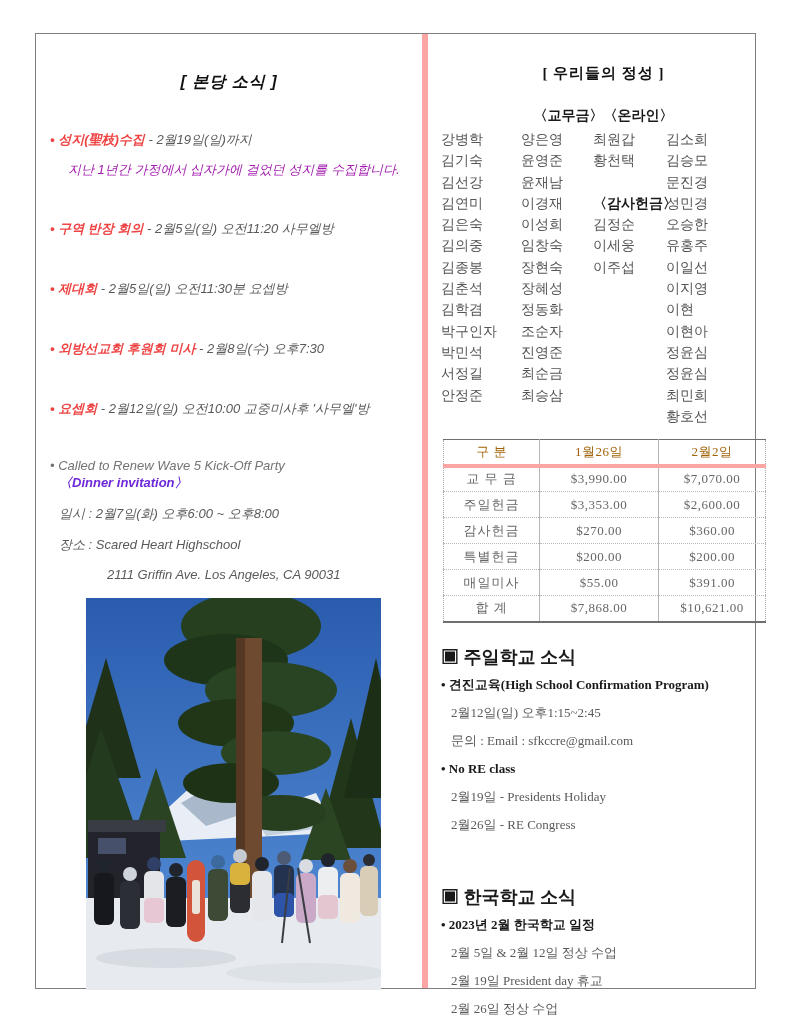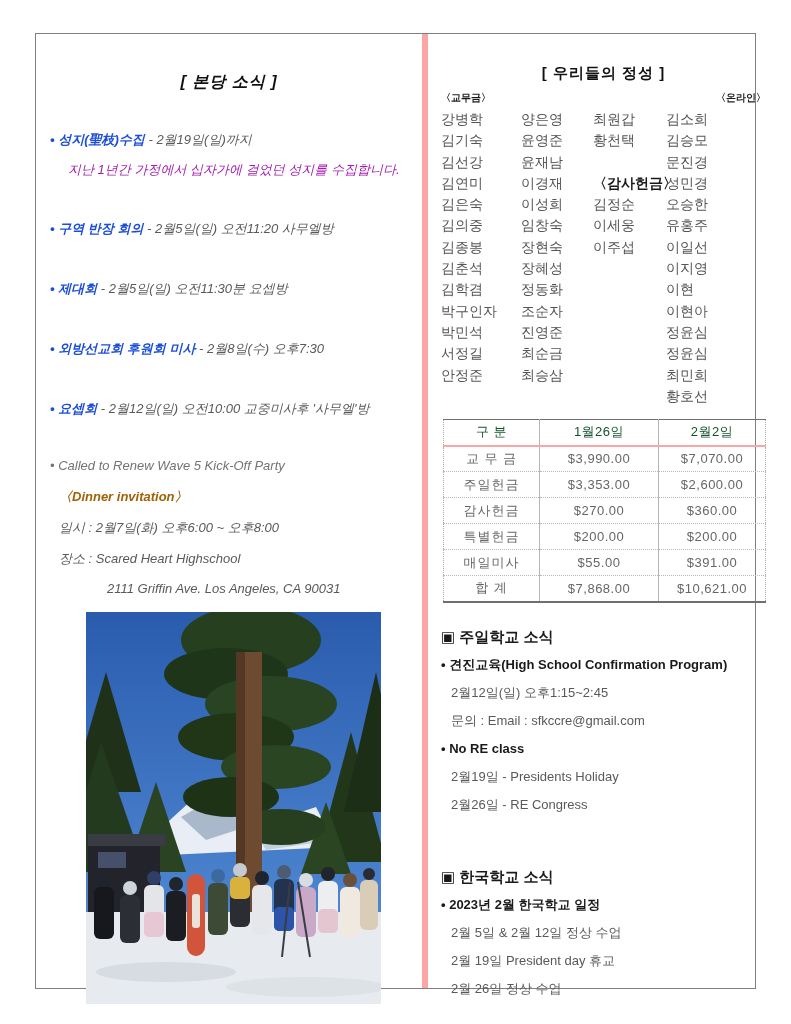--- a/index.html
+++ b/index.html
@@ -19,46 +19,47 @@
   }
   .col-left {
     width:392px; flex:0 0 392px;
     border-right:6px solid #fca5a5;
     padding:20px 10px 0 10px;
     font-style:italic;
   }
   .col-right {
     flex:1;
     padding:20px 11px 0 13px;
+    font-family:Liberation Serif, serif;
   }
   .sec-title {
     text-align:center; font-weight:bold; color:#111;
     font-size:16px; letter-spacing:1px; margin-top:18px;
   }
   .col-right .sec-title { font-size:15px; margin-top:10px; }
 
   
   .notice { font-size:13px; line-height:17px; margin:0 0 0 4px; }
   .n-item { margin-top:36px; }
   .n-item.first { margin-top:38px; }
-  .bold-k { font-weight:bold; color:#1d4ed8; }
+  .bold-k { font-weight:bold; color:#ef4444; }
   .rest { color:#595959; }
   .sub { color:#a21caf; margin-top:13px; padding-left:18px; }
   .party { margin-top:40px; }
   .party .p-title { color:#737373; }
-  .party .p-sub { font-weight:bold; color:#a16207; margin-top:14px; padding-left:9px; }
+  .party .p-sub { font-weight:bold; color:#6d28d9; padding-left:9px; }
   .party .p-line { margin-top:14px; padding-left:9px; }
   .party .p-addr { margin-top:13px; padding-left:57px; }
 
   .photo-wrap { margin:15px 0 0 40px; width:295px; height:392px; }
   .photo-wrap svg { display:block; width:295px; height:392px; }
 
   
-  .names-head { display:flex; justify-content:space-between;
-    font-weight:bold; color:#1a1a1a; font-size:10px; margin-top:8px; }
+  .names-head { display:flex; justify-content:center;
+    font-weight:bold; color:#1a1a1a; font-size:14px; margin-top:24px; }
   .names-grid {
     display:grid; grid-template-columns:80px 72px 73px 1fr;
     font-size:14px; line-height:21.3px; margin-top:4px; color:#555;
   }
   .ncell { white-space:nowrap; overflow:visible; }
   .nhdr { font-weight:bold; color:#1a1a1a; }
 
   
   table.donate {
     border-collapse:collapse; table-layout:fixed;
@@ -71,31 +72,31 @@
   table.donate col.c0 { width:96px; }
   table.donate col.c1 { width:119px; }
   table.donate col.c2 { width:107px; }
   table.donate th, table.donate td {
     height:26px; text-align:center; vertical-align:middle;
     border-left:1px solid #b5b5b5;
     letter-spacing:0.5px;
   }
   table.donate th:first-child, table.donate td:first-child { border-left:none; }
   table.donate thead th {
-    color:#14532d; font-weight:normal;
-    border-bottom:2px solid #fca5a5;
+    color:#a16207; font-weight:normal;
+    border-bottom:4px solid #fca5a5;
     text-align:center;
   }
   table.donate tbody td { border-bottom:1px dotted #b9b9b9; }
   table.donate tbody tr:last-child td { border-bottom:none; }
   table.donate td.cat { letter-spacing:1px; }
 
   
   .news-block { font-size:13px; line-height:16px; }
-  .nb-title { font-weight:bold; color:#1a1a1a; margin-top:26px; font-size:15px; }
+  .nb-title { font-weight:bold; color:#1a1a1a; margin-top:26px; font-size:18px; }
   .nb-item { font-weight:bold; color:#1a1a1a; margin-top:12px; }
   .nb-sub { color:#595959; margin-top:12px; padding-left:10px; }
   .korean-school .nb-title { margin-top:56px; }
 </style>
 </head>
 <body>
 
 <div class="sheet">
 
   <div class="col-left">

